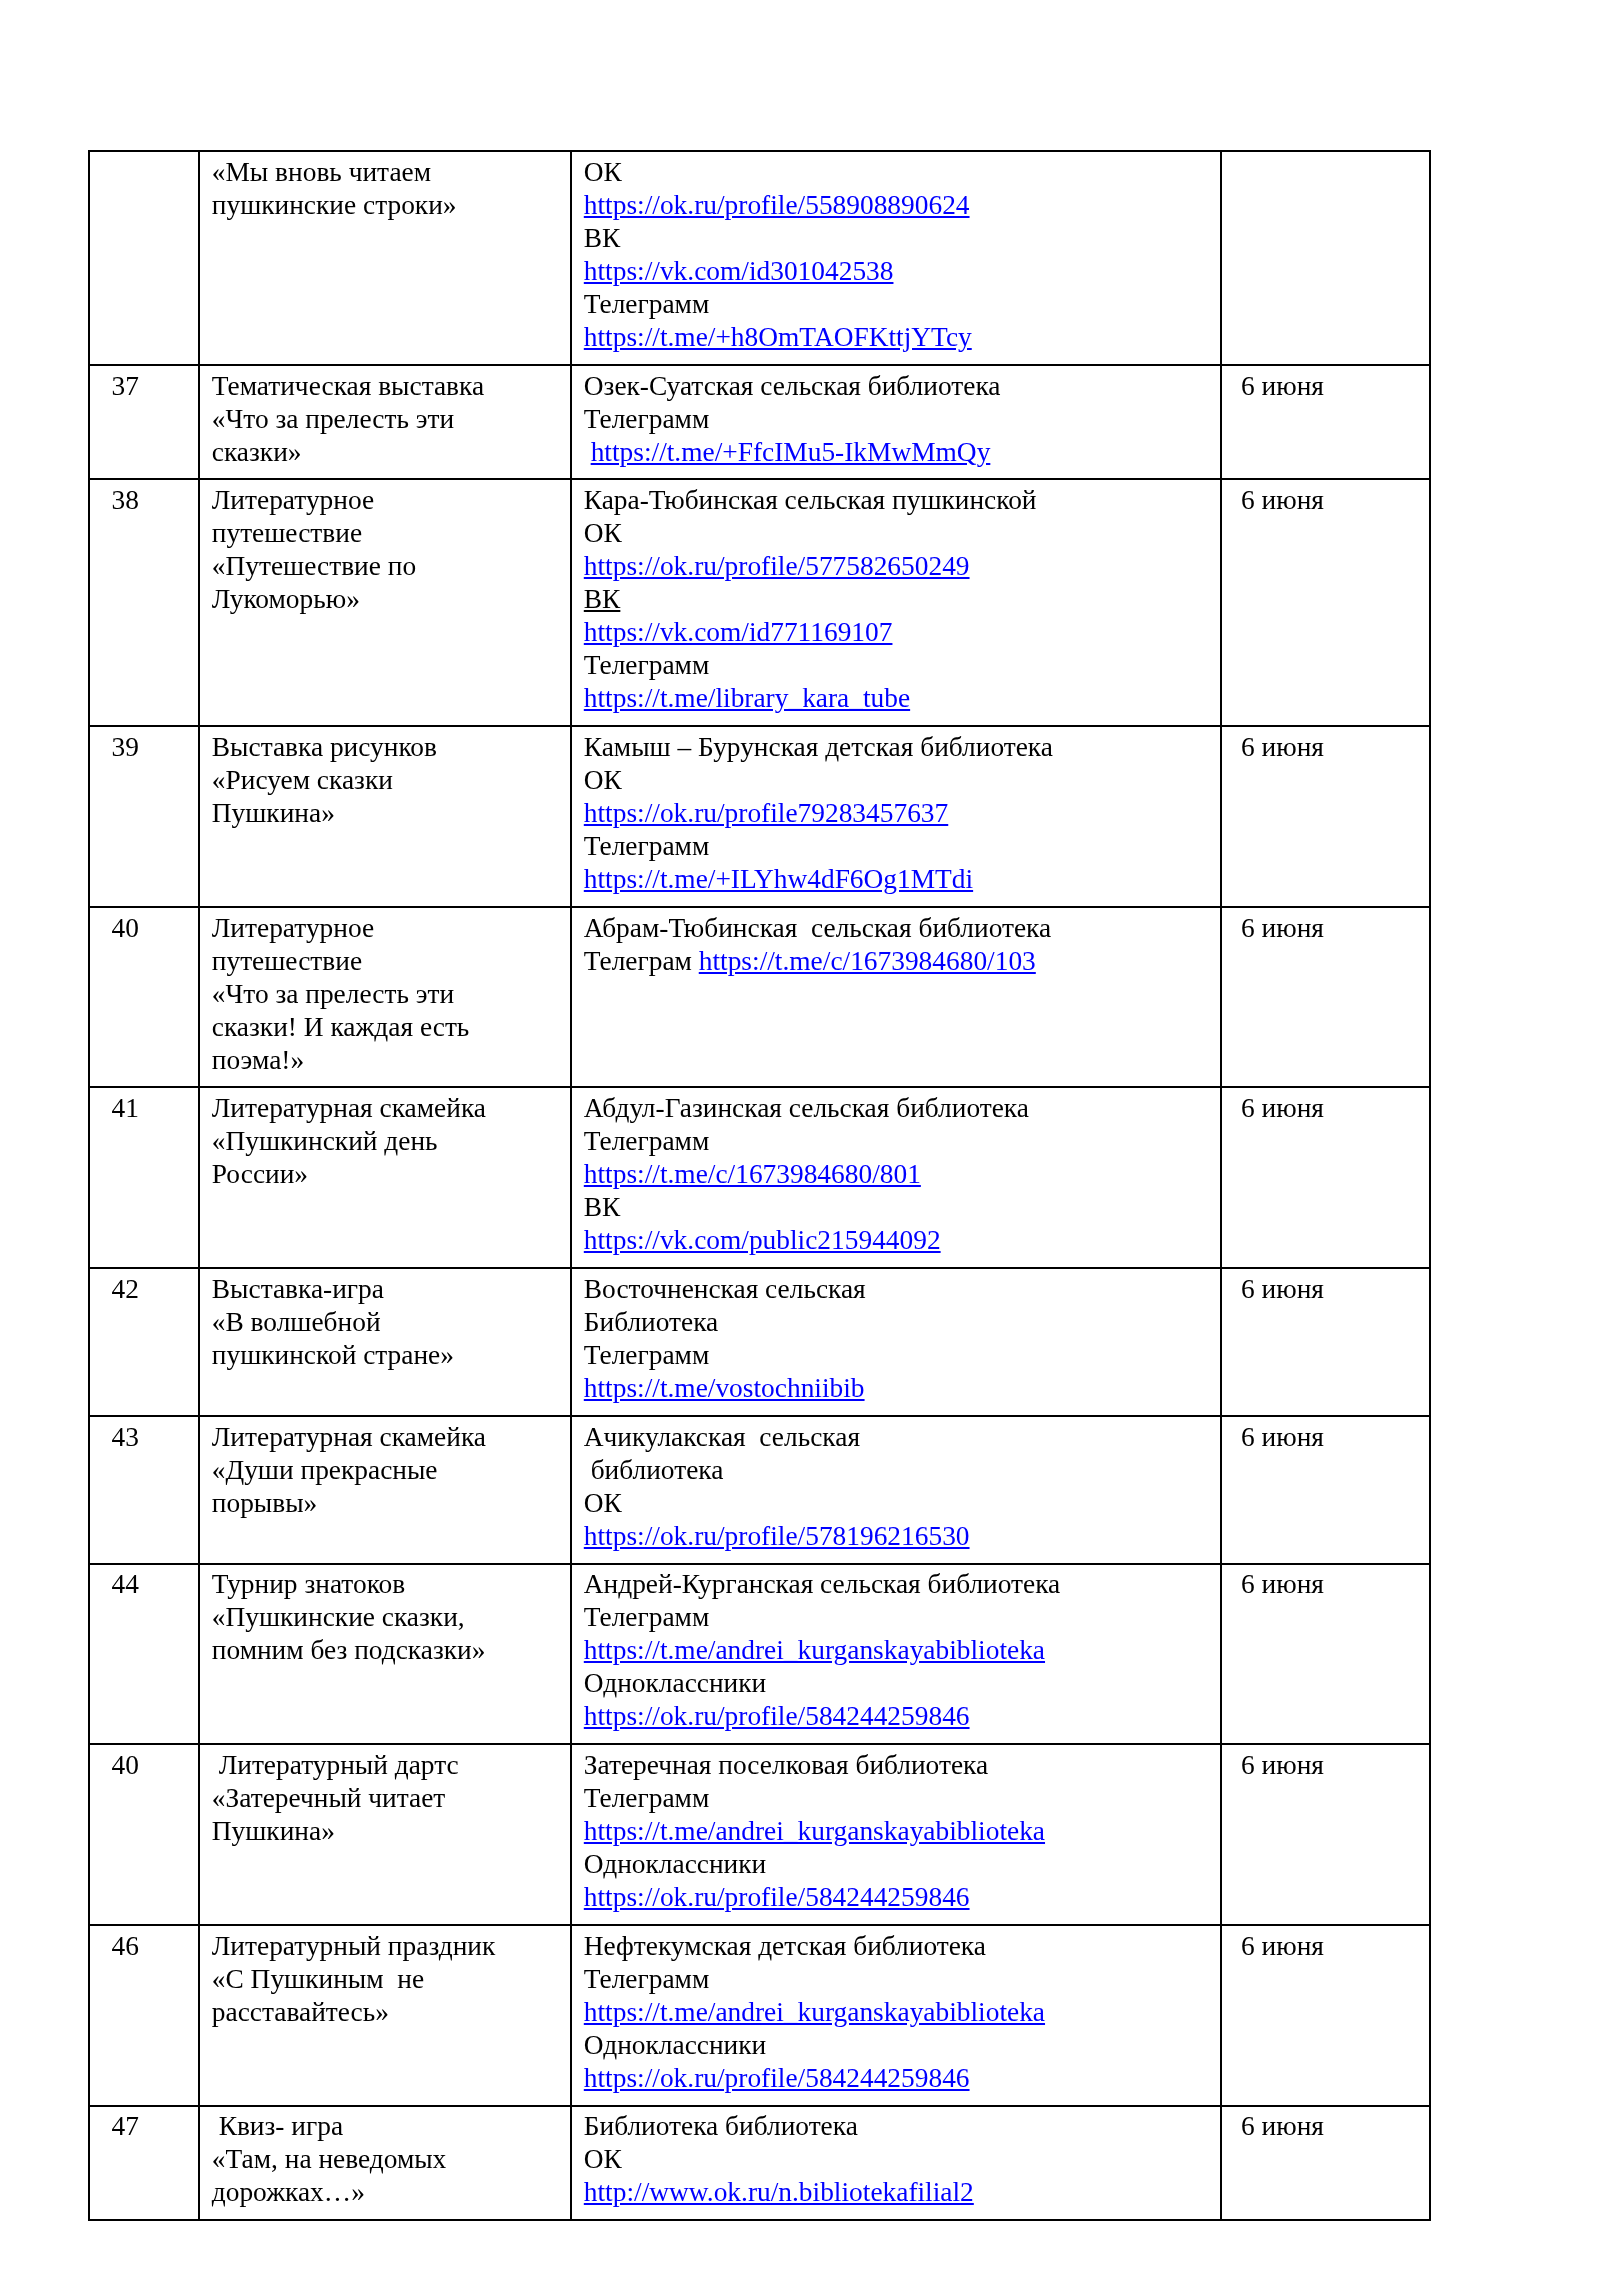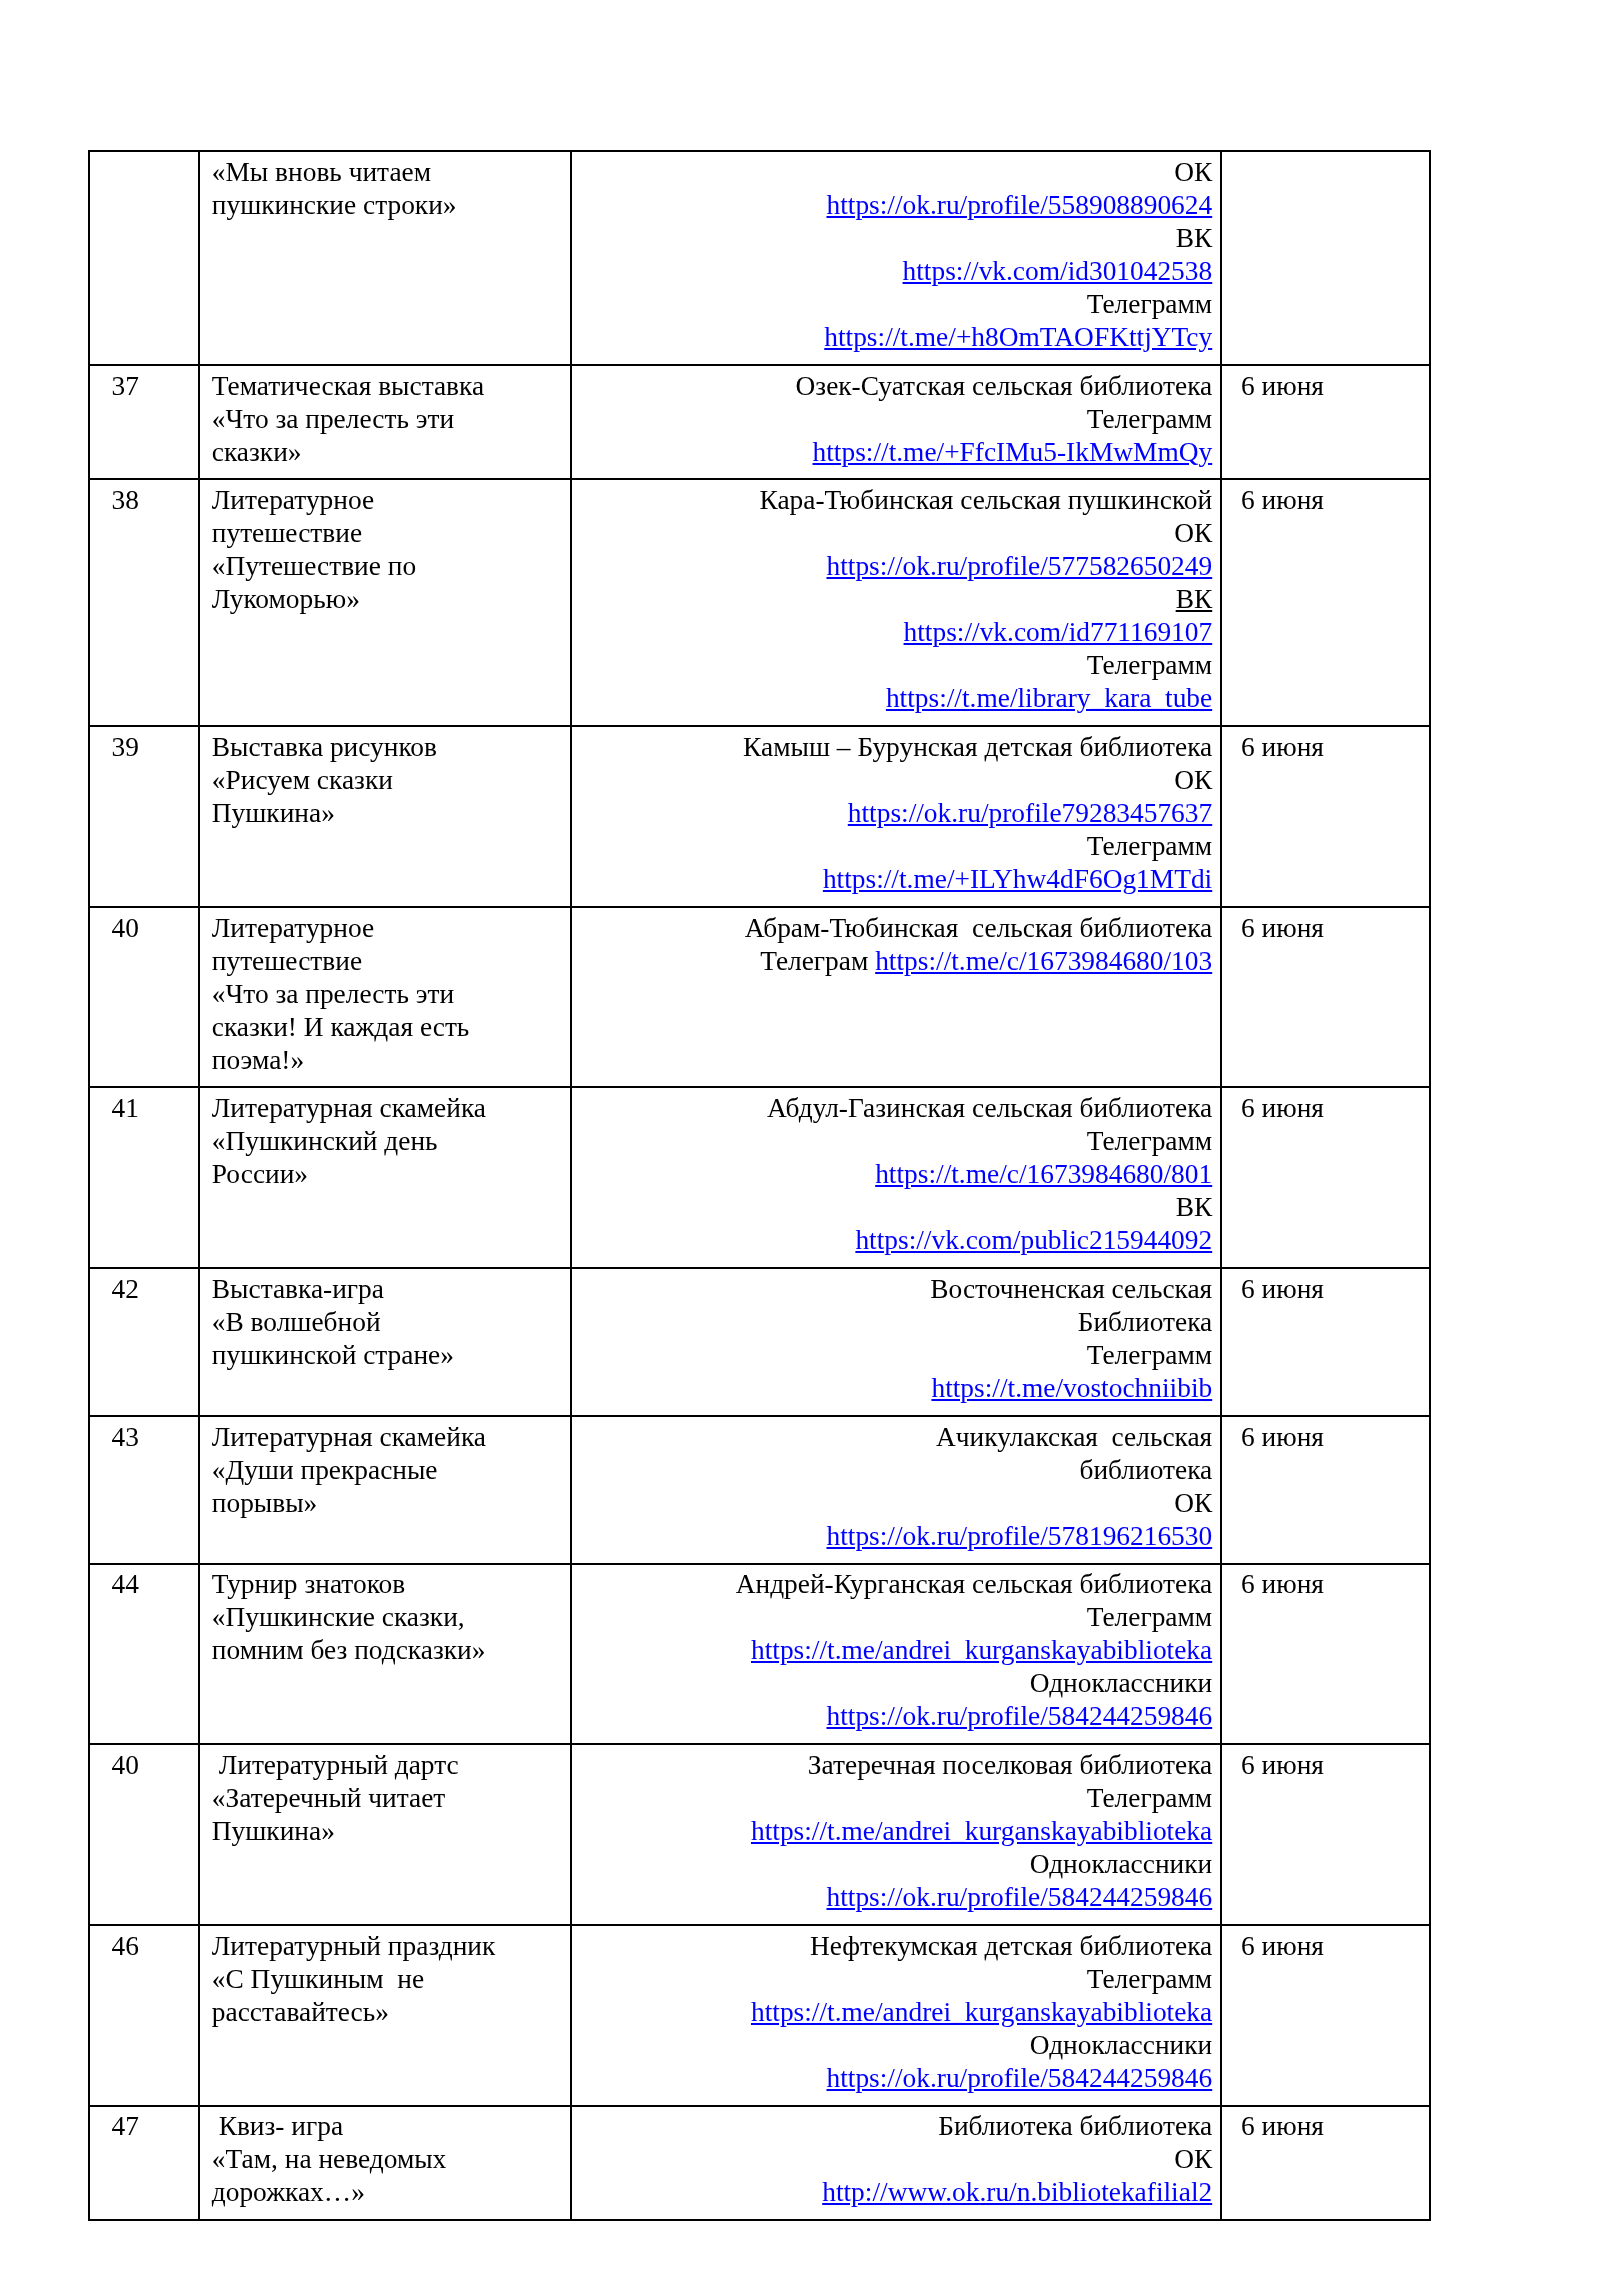--- a/index.html
+++ b/index.html
@@ -26,21 +26,21 @@
     border: 2.9px solid #000000;
     vertical-align: top;
     font-size: 27.4px;
     line-height: 33px;
     padding: 3.9px 7.8px 9.8px 11.8px;
     overflow: hidden;
   }
   td.num-cell { padding-left: 21.6px; margin-left: 20px; }
   td.title-cell { white-space: pre-wrap; }
   td.date-cell { padding-left: 19px; }
-  .links-line { white-space: pre-wrap; word-break: break-all; text-align: right; }
+  .links-line { white-space: pre-wrap; word-break: break-all; }
   a.doc-link {
     color: var(--link-color, #0000ff);
     text-decoration: underline;
     cursor: pointer;
   }
   .u { text-decoration: underline; }
 </style>
 </head>
 <body style="background: rgb(255, 255, 255);">
 

